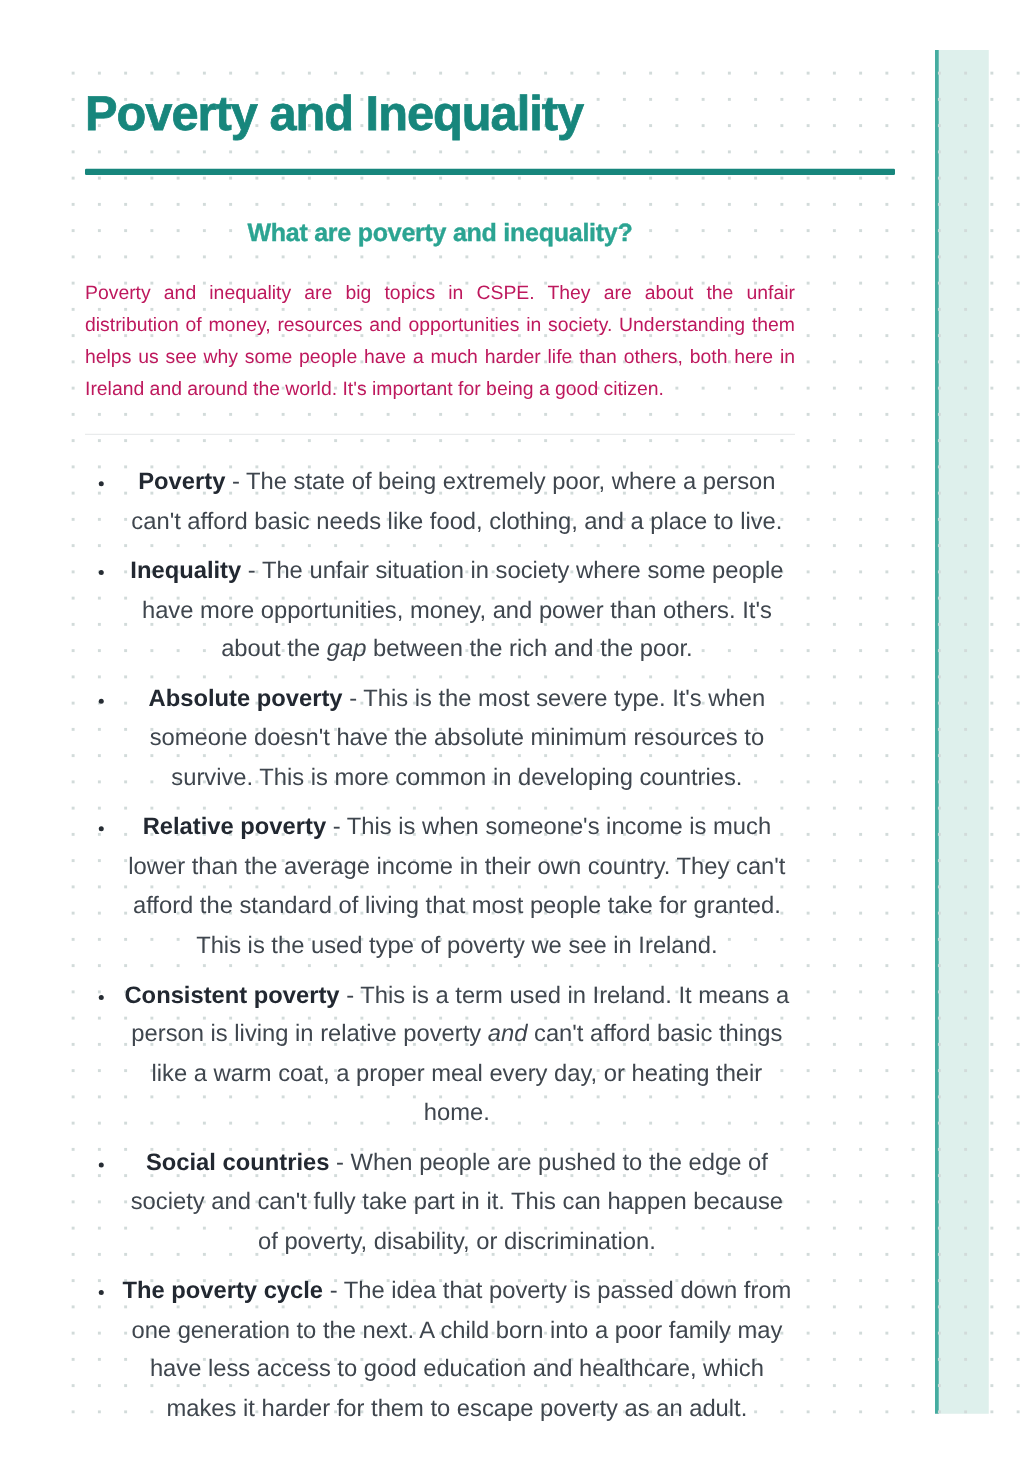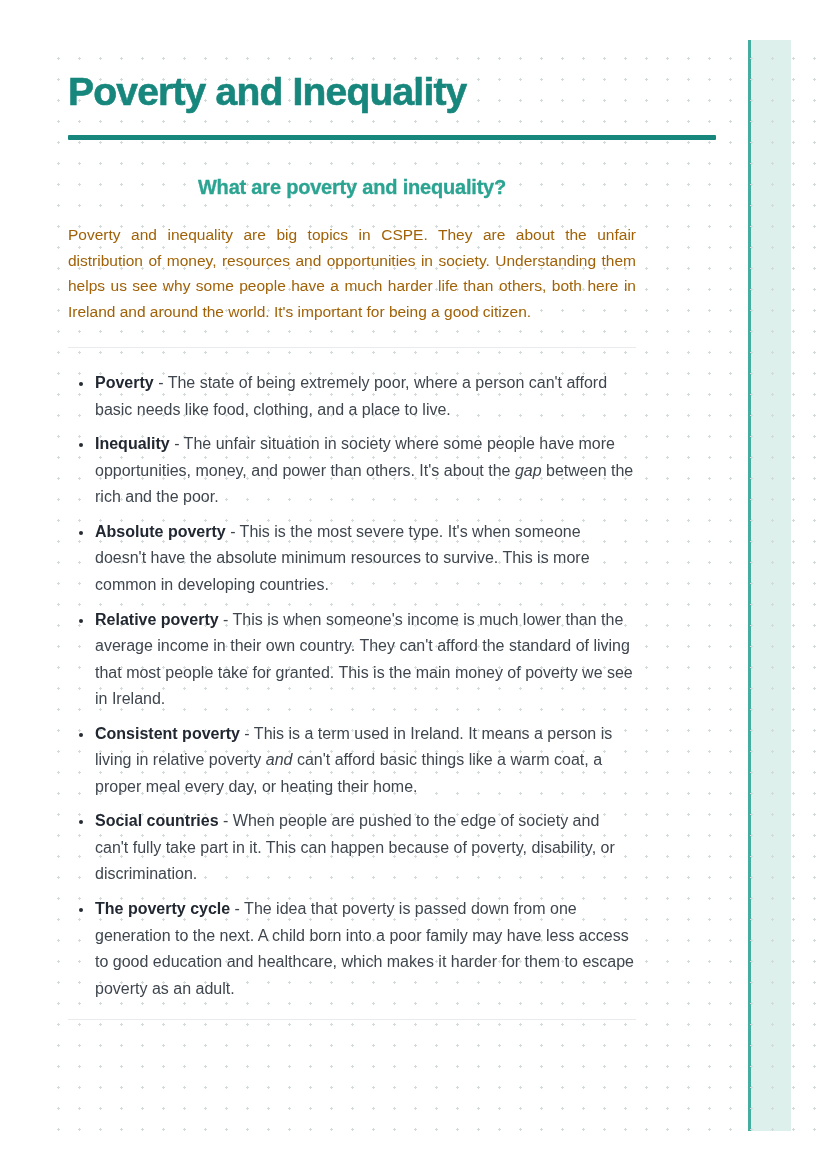--- a/index.html
+++ b/index.html
@@ -77,43 +77,44 @@
     -webkit-text-stroke: 0.3px #2ba492;
   }
   .h-intro   { margin-top: 36px; text-align: center; }
   .h-keywords{ margin-top: 27px; }
   .h-detail  { margin-top: 27px; }
 
   p.body-text {
     margin-top: 23px;
     font-size: 15.5px;
     line-height: 1.67;
-    color: #a16207;
+    color: #be185d;
     text-align: justify;
   }
 
   .divider {
     width: 568px;
     height: 1px;
     background: #e9ebec;
   }
   .divider-1 { margin-top: 22px; }
   .divider-2 { margin-top: 17px; }
 
   ul.keyword-list {
     margin-top: 22px;
     padding-left: 26px;
     list-style: disc outside;
   }
   ul.keyword-list li {
-    font-size: 16px;
+    font-size: 19px;
     line-height: 1.66;
     color: #3f464e;
     margin-bottom: 8px;
     padding-left: 1px;
+    text-align: center;
   }
   ul.keyword-list li::marker { color: #262c33; font-size: 13px; }
   ul.keyword-list li strong { color: #222831; font-weight: 700; }
   ul.keyword-list li em { font-style: italic; }
 
   .footer-credit {
     position: absolute;
     right: 55px;
     top: 1155px;
     font-size: 11.5px;
@@ -142,21 +143,21 @@
     <h2 class="section-heading h-intro">What are poverty and inequality?</h2>
     <p class="body-text">Poverty and inequality are big topics in CSPE. They are about the unfair distribution of money, resources and opportunities in society. Understanding them helps us see why some people have a much harder life than others, both here in Ireland and around the world. It's important for being a good citizen.</p>
 
     <div class="divider divider-1"></div>
 
 
     <ul class="keyword-list">
       <li><strong>Poverty</strong><span> - The state of being extremely poor, where a person can't afford basic needs like food, clothing, and a place to live.</span><em></em><span></span></li>
       <li><strong>Inequality</strong><span> - The unfair situation in society where some people have more opportunities, money, and power than others. It's about the </span><em>gap</em><span> between the rich and the poor.</span></li>
       <li><strong>Absolute poverty</strong><span> - This is the most severe type. It's when someone doesn't have the absolute minimum resources to survive. This is more common in developing countries.</span><em></em><span></span></li>
-      <li><strong>Relative poverty</strong><span> - This is when someone's income is much lower than the average income in their own country. They can't afford the standard of living that most people take for granted. This is the main money of poverty we see in Ireland.</span><em></em><span></span></li>
+      <li><strong>Relative poverty</strong><span> - This is when someone's income is much lower than the average income in their own country. They can't afford the standard of living that most people take for granted. This is the used type of poverty we see in Ireland.</span><em></em><span></span></li>
       <li><strong>Consistent poverty</strong><span> - This is a term used in Ireland. It means a person is living in relative poverty </span><em>and</em><span> can't afford basic things like a warm coat, a proper meal every day, or heating their home.</span></li>
       <li><strong>Social countries</strong><span> - When people are pushed to the edge of society and can't fully take part in it. This can happen because of poverty, disability, or discrimination.</span><em></em><span></span></li>
       <li><strong>The poverty cycle</strong><span> - The idea that poverty is passed down from one generation to the next. A child born into a poor family may have less access to good education and healthcare, which makes it harder for them to escape poverty as an adult.</span><em></em><span></span></li>
     </ul>
 
     <div class="divider divider-2"></div>
 
 
   </div>
 

